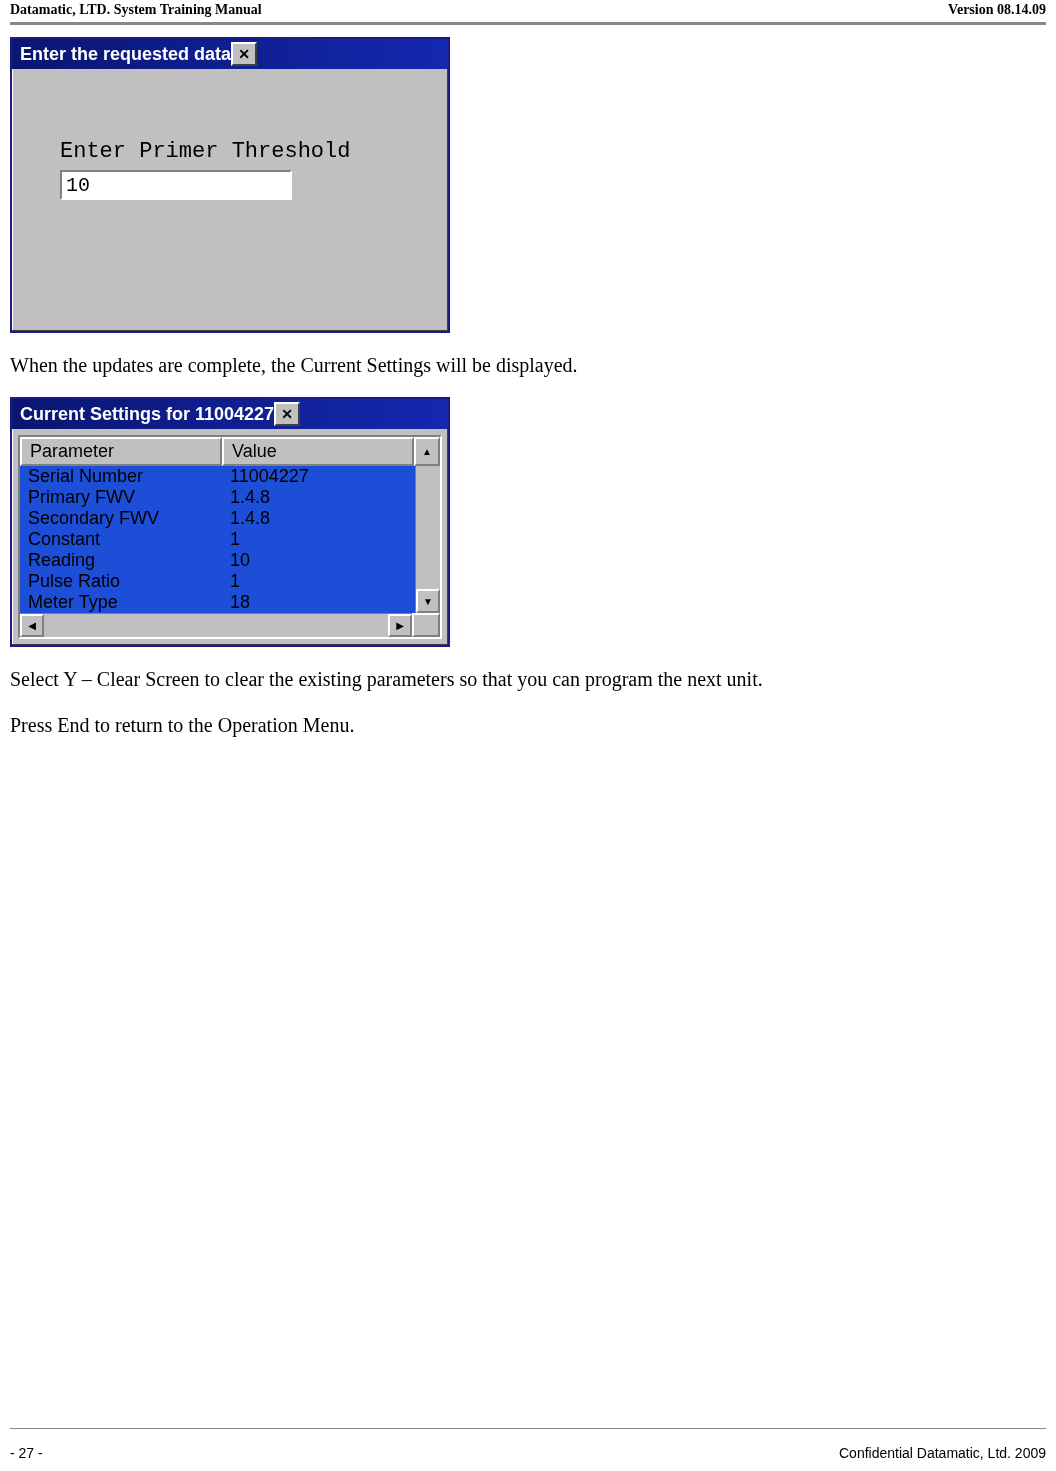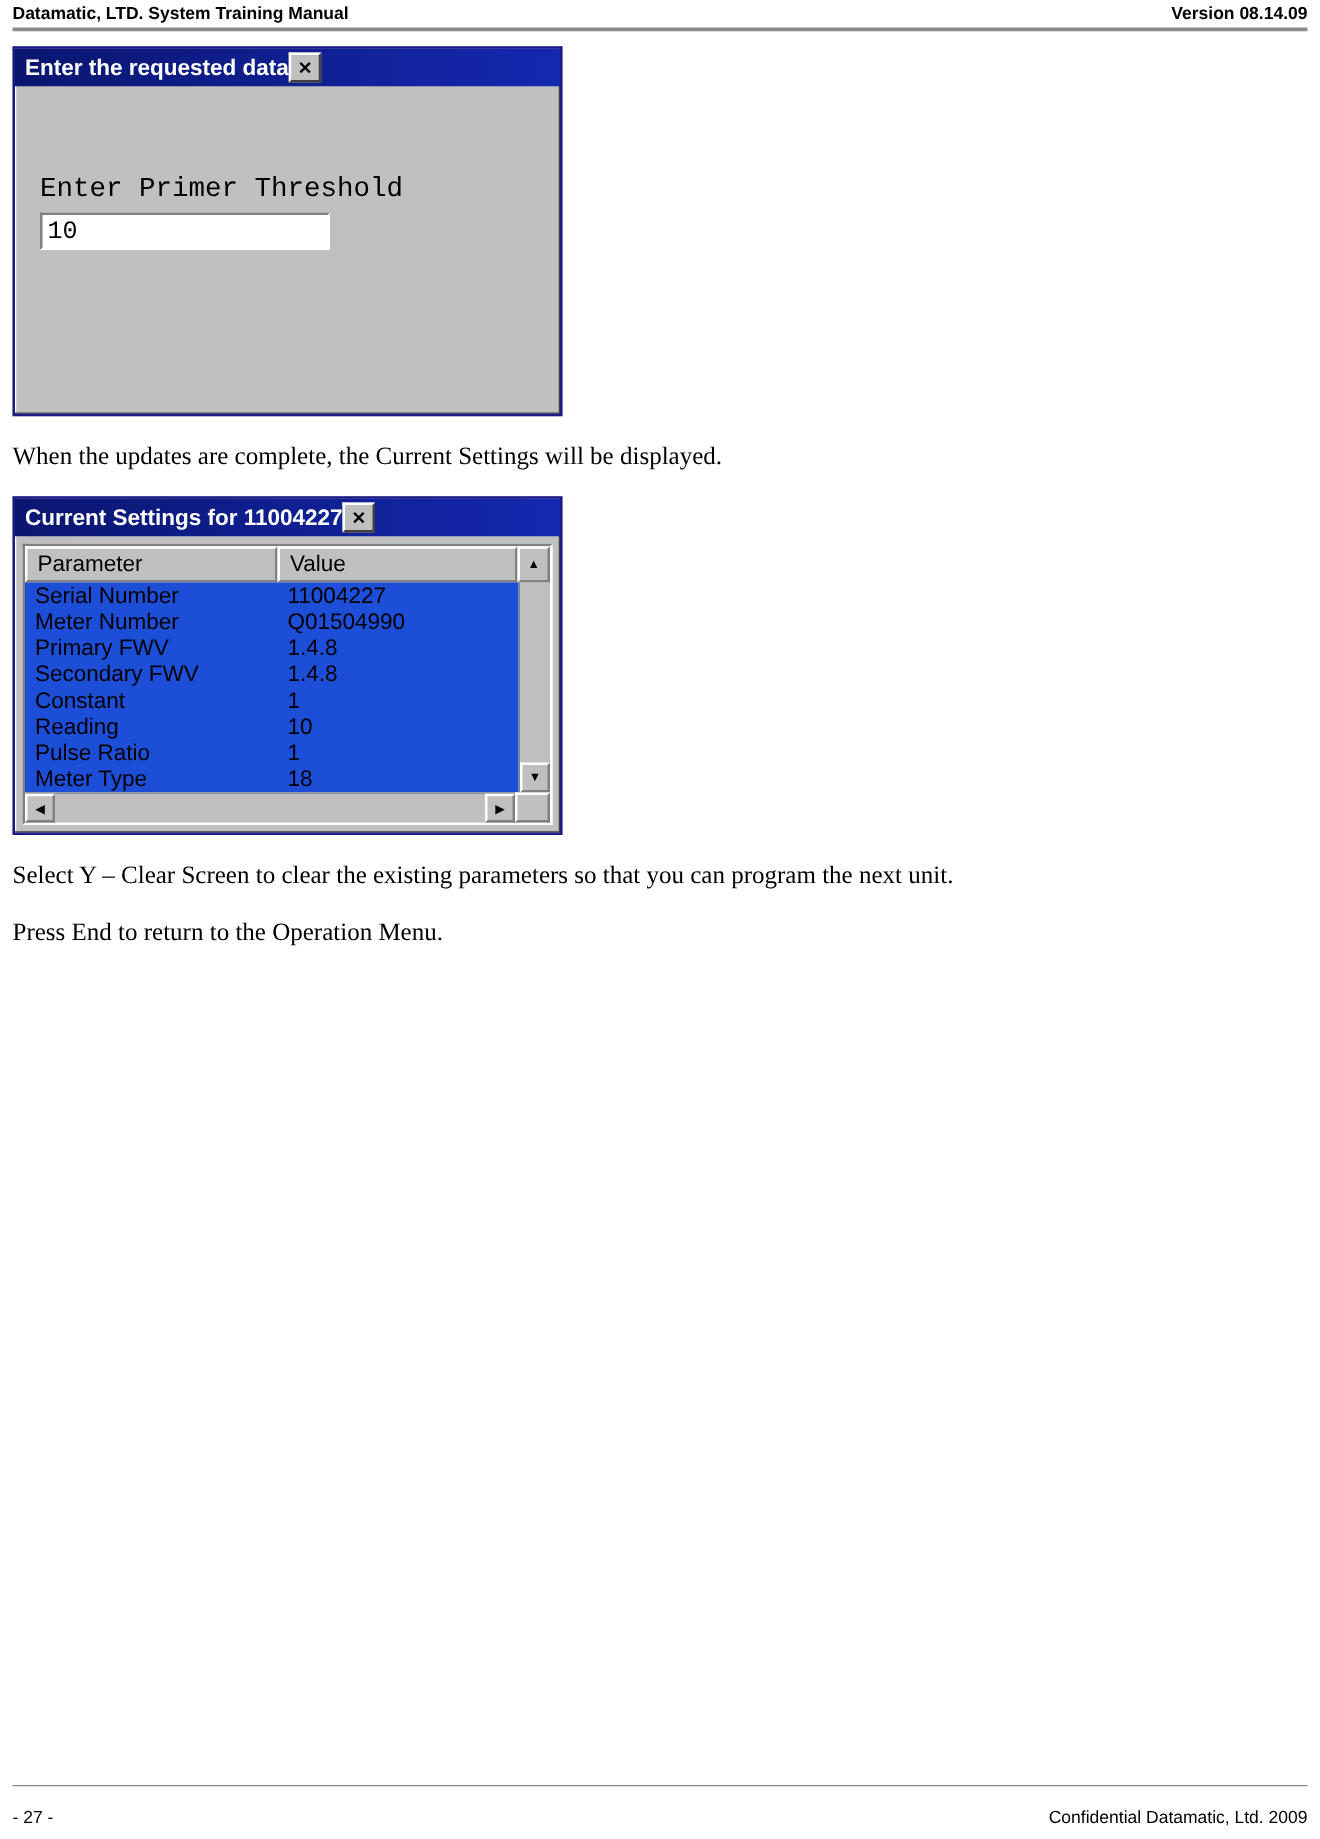--- a/index.html
+++ b/index.html
@@ -10,21 +10,21 @@
     color: #000;
   }
   .page {
     width: 1056px;
     height: 1471px;
     position: relative;
     box-sizing: border-box;
     padding: 0 10px;
   }
   .header-row {
-    font-family: Liberation Sans, sans-serif;
+    font-family: Liberation Serif, serif;
     font-weight: bold;
     font-size: 14px;
     display: flex;
     justify-content: space-between;
     padding: 2px 0 4px 0;
   }
   .header-rule {
     border: 0;
     border-top: 3px solid #888;
     margin: 0 0 12px 0;
@@ -73,21 +73,21 @@
     width: 22px; height: 20px;
     background: #c0c0c0;
     border: 2px solid #fff;
     border-right-color:#404040; border-bottom-color:#404040;
     display:flex; align-items:center; justify-content:center;
     color:#000; font-family: Arial, sans-serif;
     font-weight: bold; font-size: 14px;
   }
   .dlg1 { width: 436px; height: 292px; }
   .dlg1-content {
-    padding: 70px 0 0 20px;
+    padding: 70px 0 0 48px;
     font-family: "Courier New", Courier, monospace;
     font-size: 22px;
   }
   .dlg1 .input {
     width: 220px; height: 26px;
     background:#fff;
     border: 2px solid #808080;
     border-right-color:#fff; border-bottom-color:#fff;
     font-family: "Courier New", Courier, monospace;
     font-size: 20px;
@@ -195,24 +195,20 @@
         <div class="grid-headers">
           <div class="hdr-cell hdr-param">Parameter</div>
           <div class="hdr-cell hdr-value">Value</div>
           <div class="hdr-cell hdr-scroll">▲</div>
         </div>
         <div style="display:flex; flex:1;">
           <div class="grid-body" id="grid-body">
               <div class="grid-row">
                 <div class="cell-param">Serial Number</div>
                 <div class="cell-value">11004227</div>
-              </div>
-              <div class="grid-row">
-                <div class="cell-param">Meter Number</div>
-                <div class="cell-value">Q01504990</div>
               </div>
               <div class="grid-row">
                 <div class="cell-param">Primary FWV</div>
                 <div class="cell-value">1.4.8</div>
               </div>
               <div class="grid-row">
                 <div class="cell-param">Secondary FWV</div>
                 <div class="cell-value">1.4.8</div>
               </div>
               <div class="grid-row">

